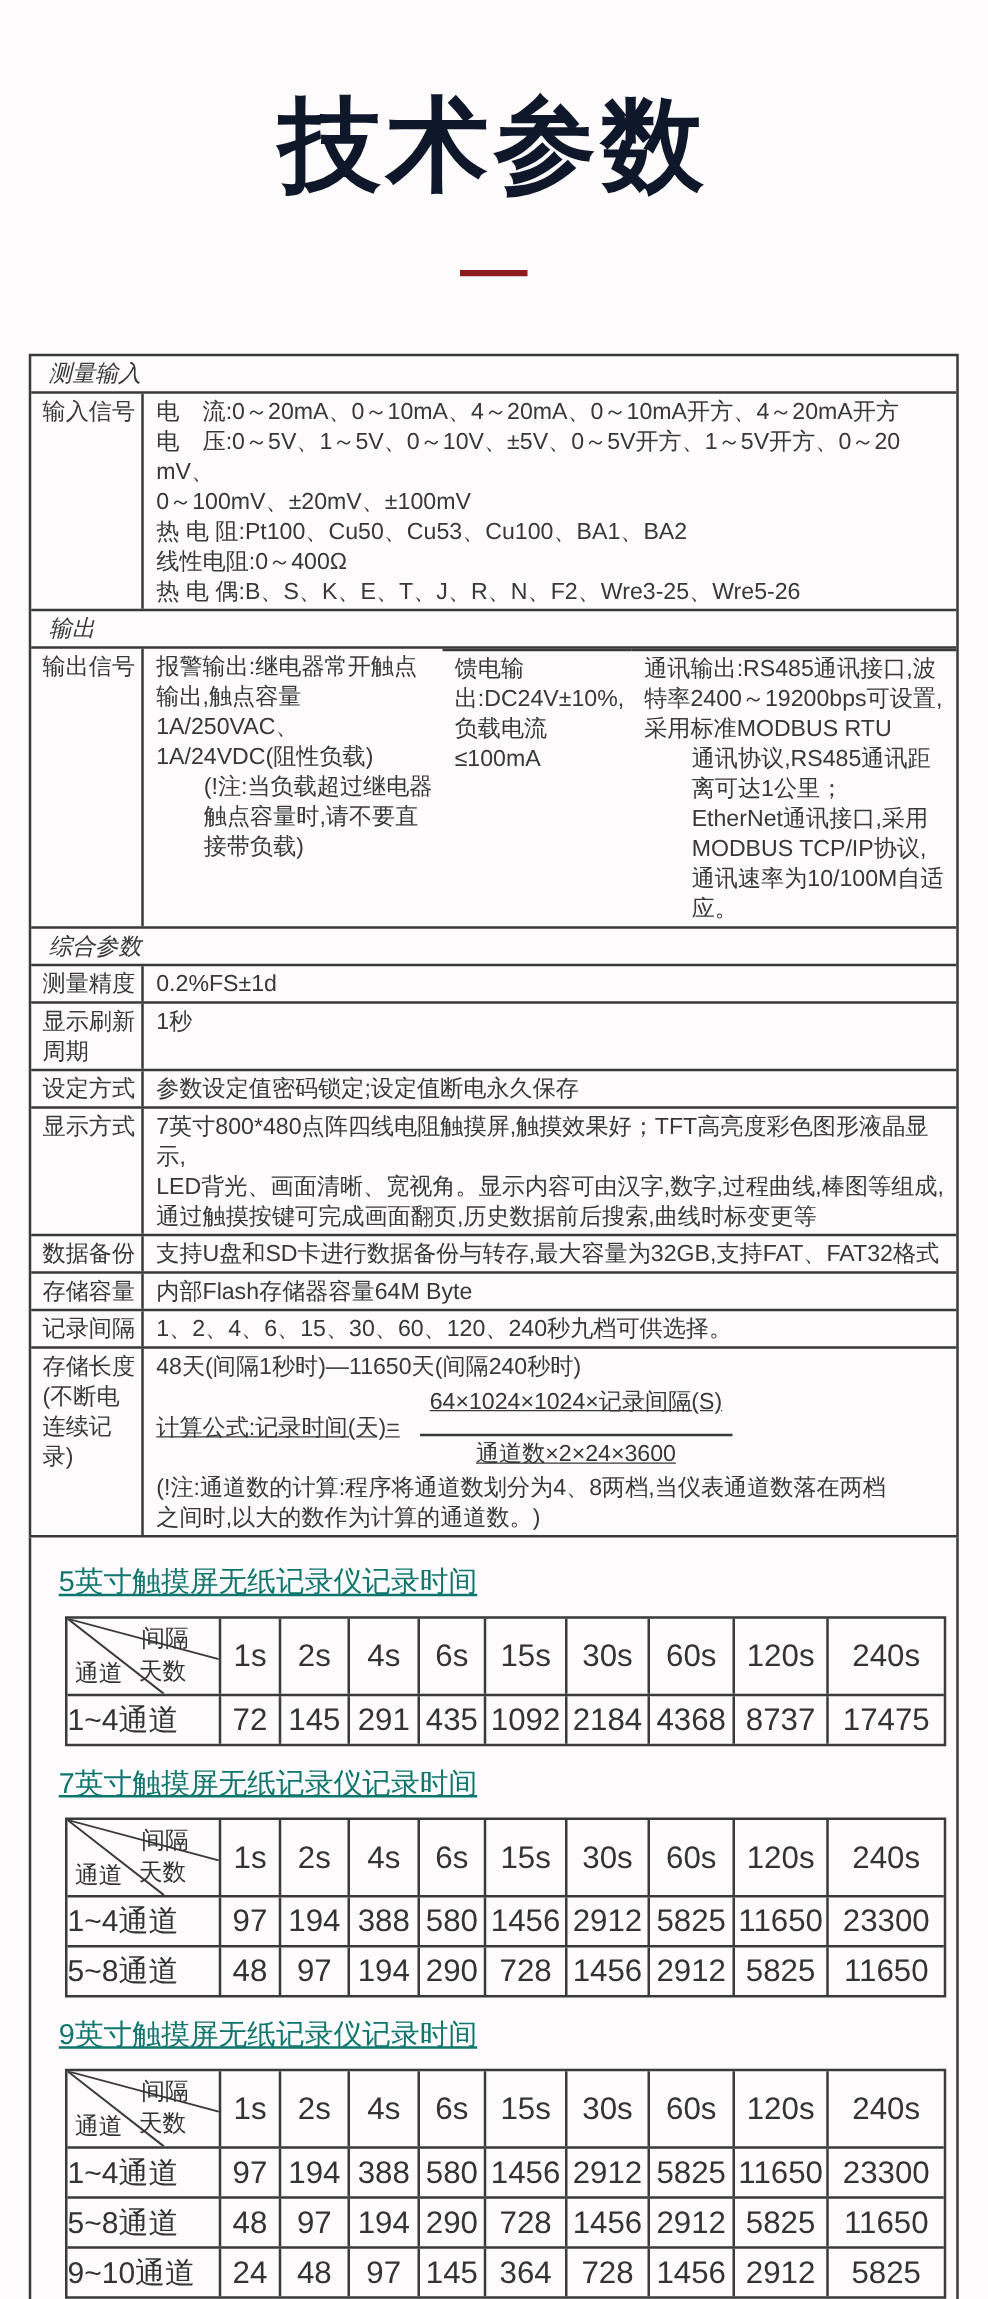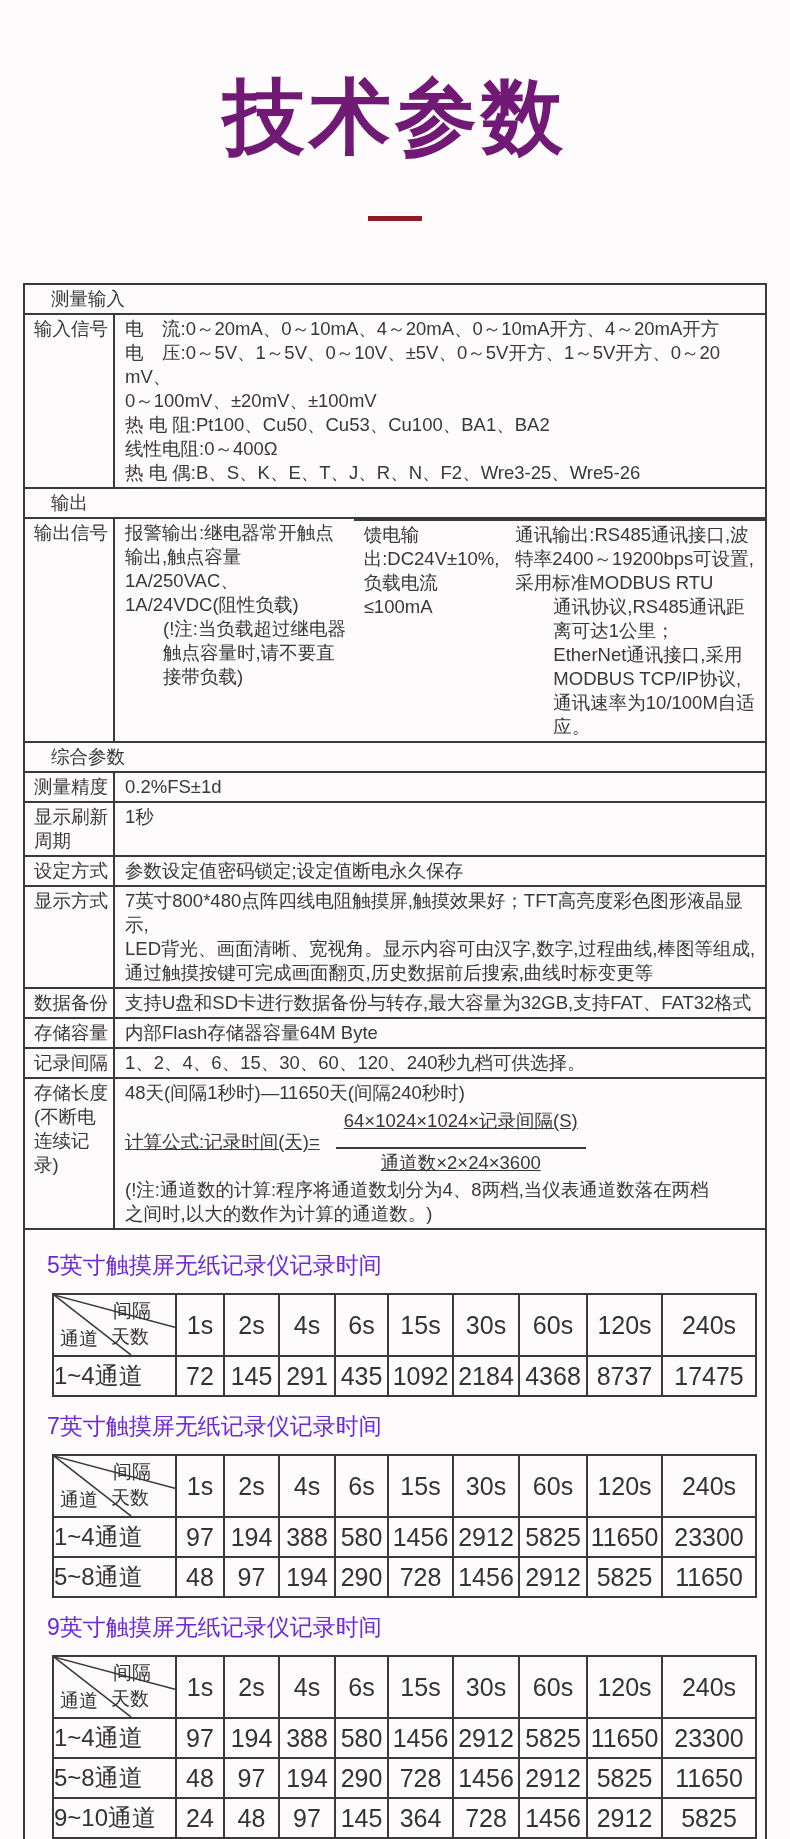--- a/index.html
+++ b/index.html
@@ -8,54 +8,54 @@
     width:790px; min-height:1839px; margin:0 auto;
     font-family:"Liberation Sans","DejaVu Sans",sans-serif;
     color:#383838;
   }
   .page { position:relative; width:790px; min-height:1839px; overflow:hidden; }
 
   
   .big-title {
     text-align:center; padding-top:68px;
     font-size:82px; font-weight:900; letter-spacing:4px;
-    color:#701a75; line-height:1.2;
+    color:#0f172a; line-height:1.2;
   }
   .red-divider { width:54px; height:5px; margin:50px auto 0; }
 
   
   .spec-table {
     margin:62px 23px 0; border:2px solid #3a3a3a;
     font-size:18.5px; line-height:24px; background:transparent;
   }
   .s-row { display:flex; border-top:2px solid #3a3a3a; align-items:stretch; }
   .s-lab {
     flex:0 0 90px; width:90px; border-right:2px solid #3a3a3a;
     padding:2px 3px 2px 9px;
   }
   .s-val { flex:1; padding:2px 6px 2px 10px; }
-  .s-span { border-top:2px solid #3a3a3a; padding:2px 26px; }
+  .s-span { border-top:2px solid #3a3a3a; padding:2px 14px;font-style:italic; }
   .s-span.first { border-top:none; }
   .s-val.nopad { padding:0; display:flex; flex-direction:row; }
   .subrow { padding:2px 6px 2px 10px; }
   .subrow + .subrow { border-top:2px solid #3a3a3a; }
   .ind { padding-left:38px; }
 
   
   .formula-line { display:flex; align-items:center; margin:4px 0 3px;text-decoration:underline; }
   .frac { display:inline-block; text-align:center; margin-left:16px; }
   .frac .num { display:block; border-bottom:2px solid #383838; padding:0 8px 14px; }
   .frac .den { display:block; padding-top:2px; }
 
   
   .record-box {
     margin:0 23px; border:2px solid #3a3a3a; border-top:none;
     padding:6px 0 14px 0;
   }
-  .rt-title { font-size:23px; margin:14px 0 12px 22px; color:#6d28d9; }
+  .rt-title { font-size:23px; margin:14px 0 12px 22px; color:#0f766e;text-decoration:underline; }
   .rt-table { margin-left:27px; width:705px; border:2px solid #3a3a3a; }
   .rt-header { display:flex; height:60px; align-items:stretch; }
   .rt-row { display:flex; height:40px; border-top:2px solid #3a3a3a; align-items:stretch; }
   .rt-cell {
     border-left:2px solid #3a3a3a; display:flex; align-items:center;
     justify-content:center; font-size:25px; color:#333;
   }
   .rt-corner { position:relative; border-left:none; flex:0 0 121px; }
   .rt-corner svg { position:absolute; inset:0; width:100%; height:100%; }
   .rt-corner .c-top { position:absolute; top:3px; right:24px; font-size:19px; }

